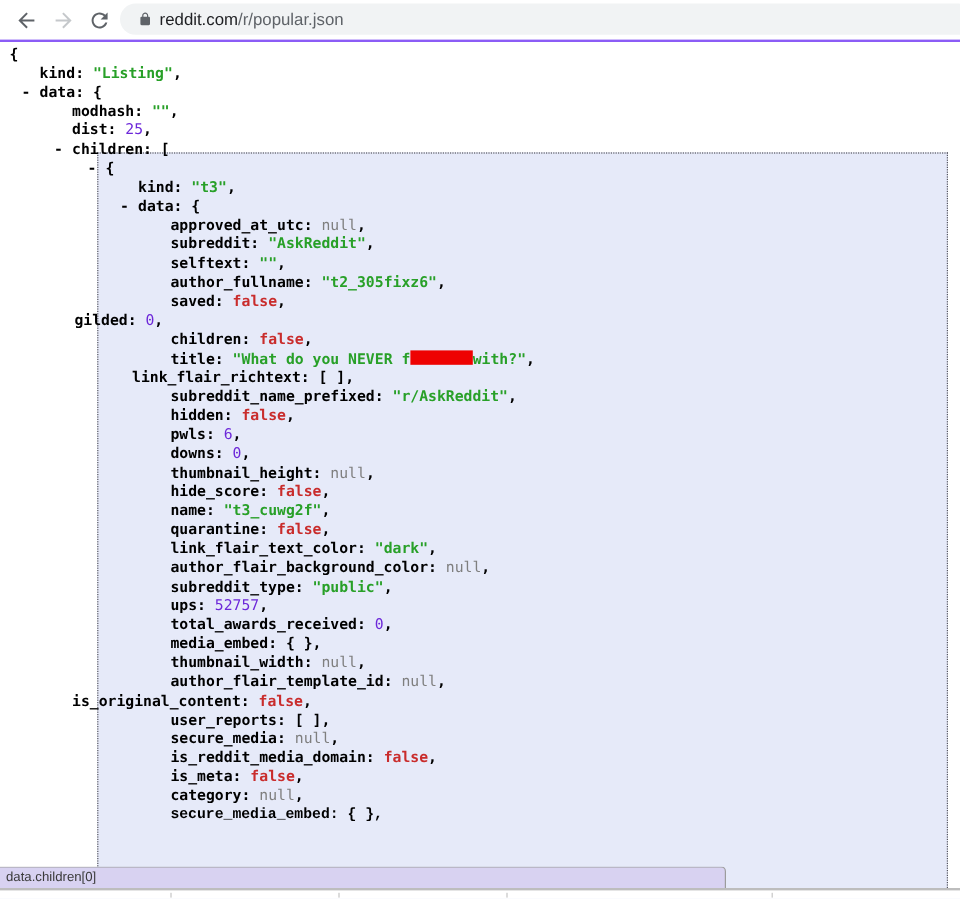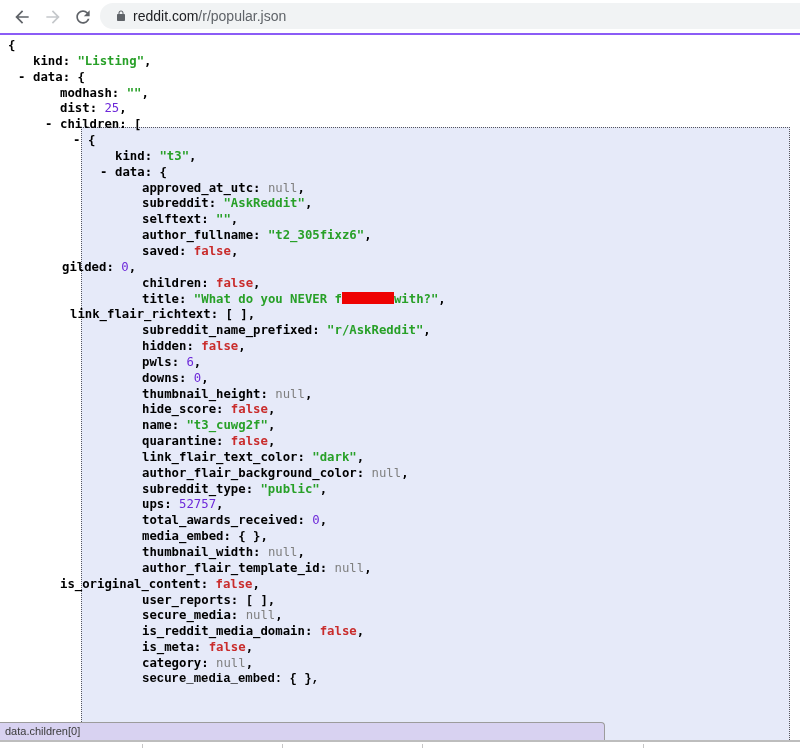--- a/index.html
+++ b/index.html
@@ -90,21 +90,21 @@
     <div class="line" style="padding-left: 115px;"><span class="k">kind</span><span class="p">: </span><span class="s">"t3"</span><span class="p">,</span></div>
     <div class="line" style="padding-left: 115px;"><span class="marker" style="left: 100px;">-</span><span class="k">data</span><span class="p">: {</span></div>
     <div class="line" style="padding-left: 142px;"><span class="k">approved_at_utc</span><span class="p">: </span><span class="u">null</span><span class="p">,</span></div>
     <div class="line" style="padding-left: 142px;"><span class="k">subreddit</span><span class="p">: </span><span class="s">"AskReddit"</span><span class="p">,</span></div>
     <div class="line" style="padding-left: 142px;"><span class="k">selftext</span><span class="p">: </span><span class="s">""</span><span class="p">,</span></div>
     <div class="line" style="padding-left: 142px;"><span class="k">author_fullname</span><span class="p">: </span><span class="s">"t2_305fixz6"</span><span class="p">,</span></div>
     <div class="line" style="padding-left: 142px;"><span class="k">saved</span><span class="p">: </span><span class="b">false</span><span class="p">,</span></div>
     <div class="line" style="padding-left: 62px;"><span class="k">gilded</span><span class="p">: </span><span class="n">0</span><span class="p">,</span></div>
     <div class="line" style="padding-left: 142px;"><span class="k">children</span><span class="p">: </span><span class="b">false</span><span class="p">,</span></div>
     <div class="line" style="padding-left: 142px;"><span class="k">title</span><span class="p">: </span><span class="s">"What do you NEVER f</span><span class="censor"></span><span class="s">with?"</span><span class="p">,</span></div>
-    <div class="line" style="padding-left: 70px;"><span class="k">link_flair_richtext</span><span class="p">: [ ],</span></div>
+    <div class="line" style="padding-left: 110px;"><span class="k">link_flair_richtext</span><span class="p">: [ ],</span></div>
     <div class="line" style="padding-left: 142px;"><span class="k">subreddit_name_prefixed</span><span class="p">: </span><span class="s">"r/AskReddit"</span><span class="p">,</span></div>
     <div class="line" style="padding-left: 142px;"><span class="k">hidden</span><span class="p">: </span><span class="b">false</span><span class="p">,</span></div>
     <div class="line" style="padding-left: 142px;"><span class="k">pwls</span><span class="p">: </span><span class="n">6</span><span class="p">,</span></div>
     <div class="line" style="padding-left: 142px;"><span class="k">downs</span><span class="p">: </span><span class="n">0</span><span class="p">,</span></div>
     <div class="line" style="padding-left: 142px;"><span class="k">thumbnail_height</span><span class="p">: </span><span class="u">null</span><span class="p">,</span></div>
     <div class="line" style="padding-left: 142px;"><span class="k">hide_score</span><span class="p">: </span><span class="b">false</span><span class="p">,</span></div>
     <div class="line" style="padding-left: 142px;"><span class="k">name</span><span class="p">: </span><span class="s">"t3_cuwg2f"</span><span class="p">,</span></div>
     <div class="line" style="padding-left: 142px;"><span class="k">quarantine</span><span class="p">: </span><span class="b">false</span><span class="p">,</span></div>
     <div class="line" style="padding-left: 142px;"><span class="k">link_flair_text_color</span><span class="p">: </span><span class="s">"dark"</span><span class="p">,</span></div>
     <div class="line" style="padding-left: 142px;"><span class="k">author_flair_background_color</span><span class="p">: </span><span class="u">null</span><span class="p">,</span></div>

